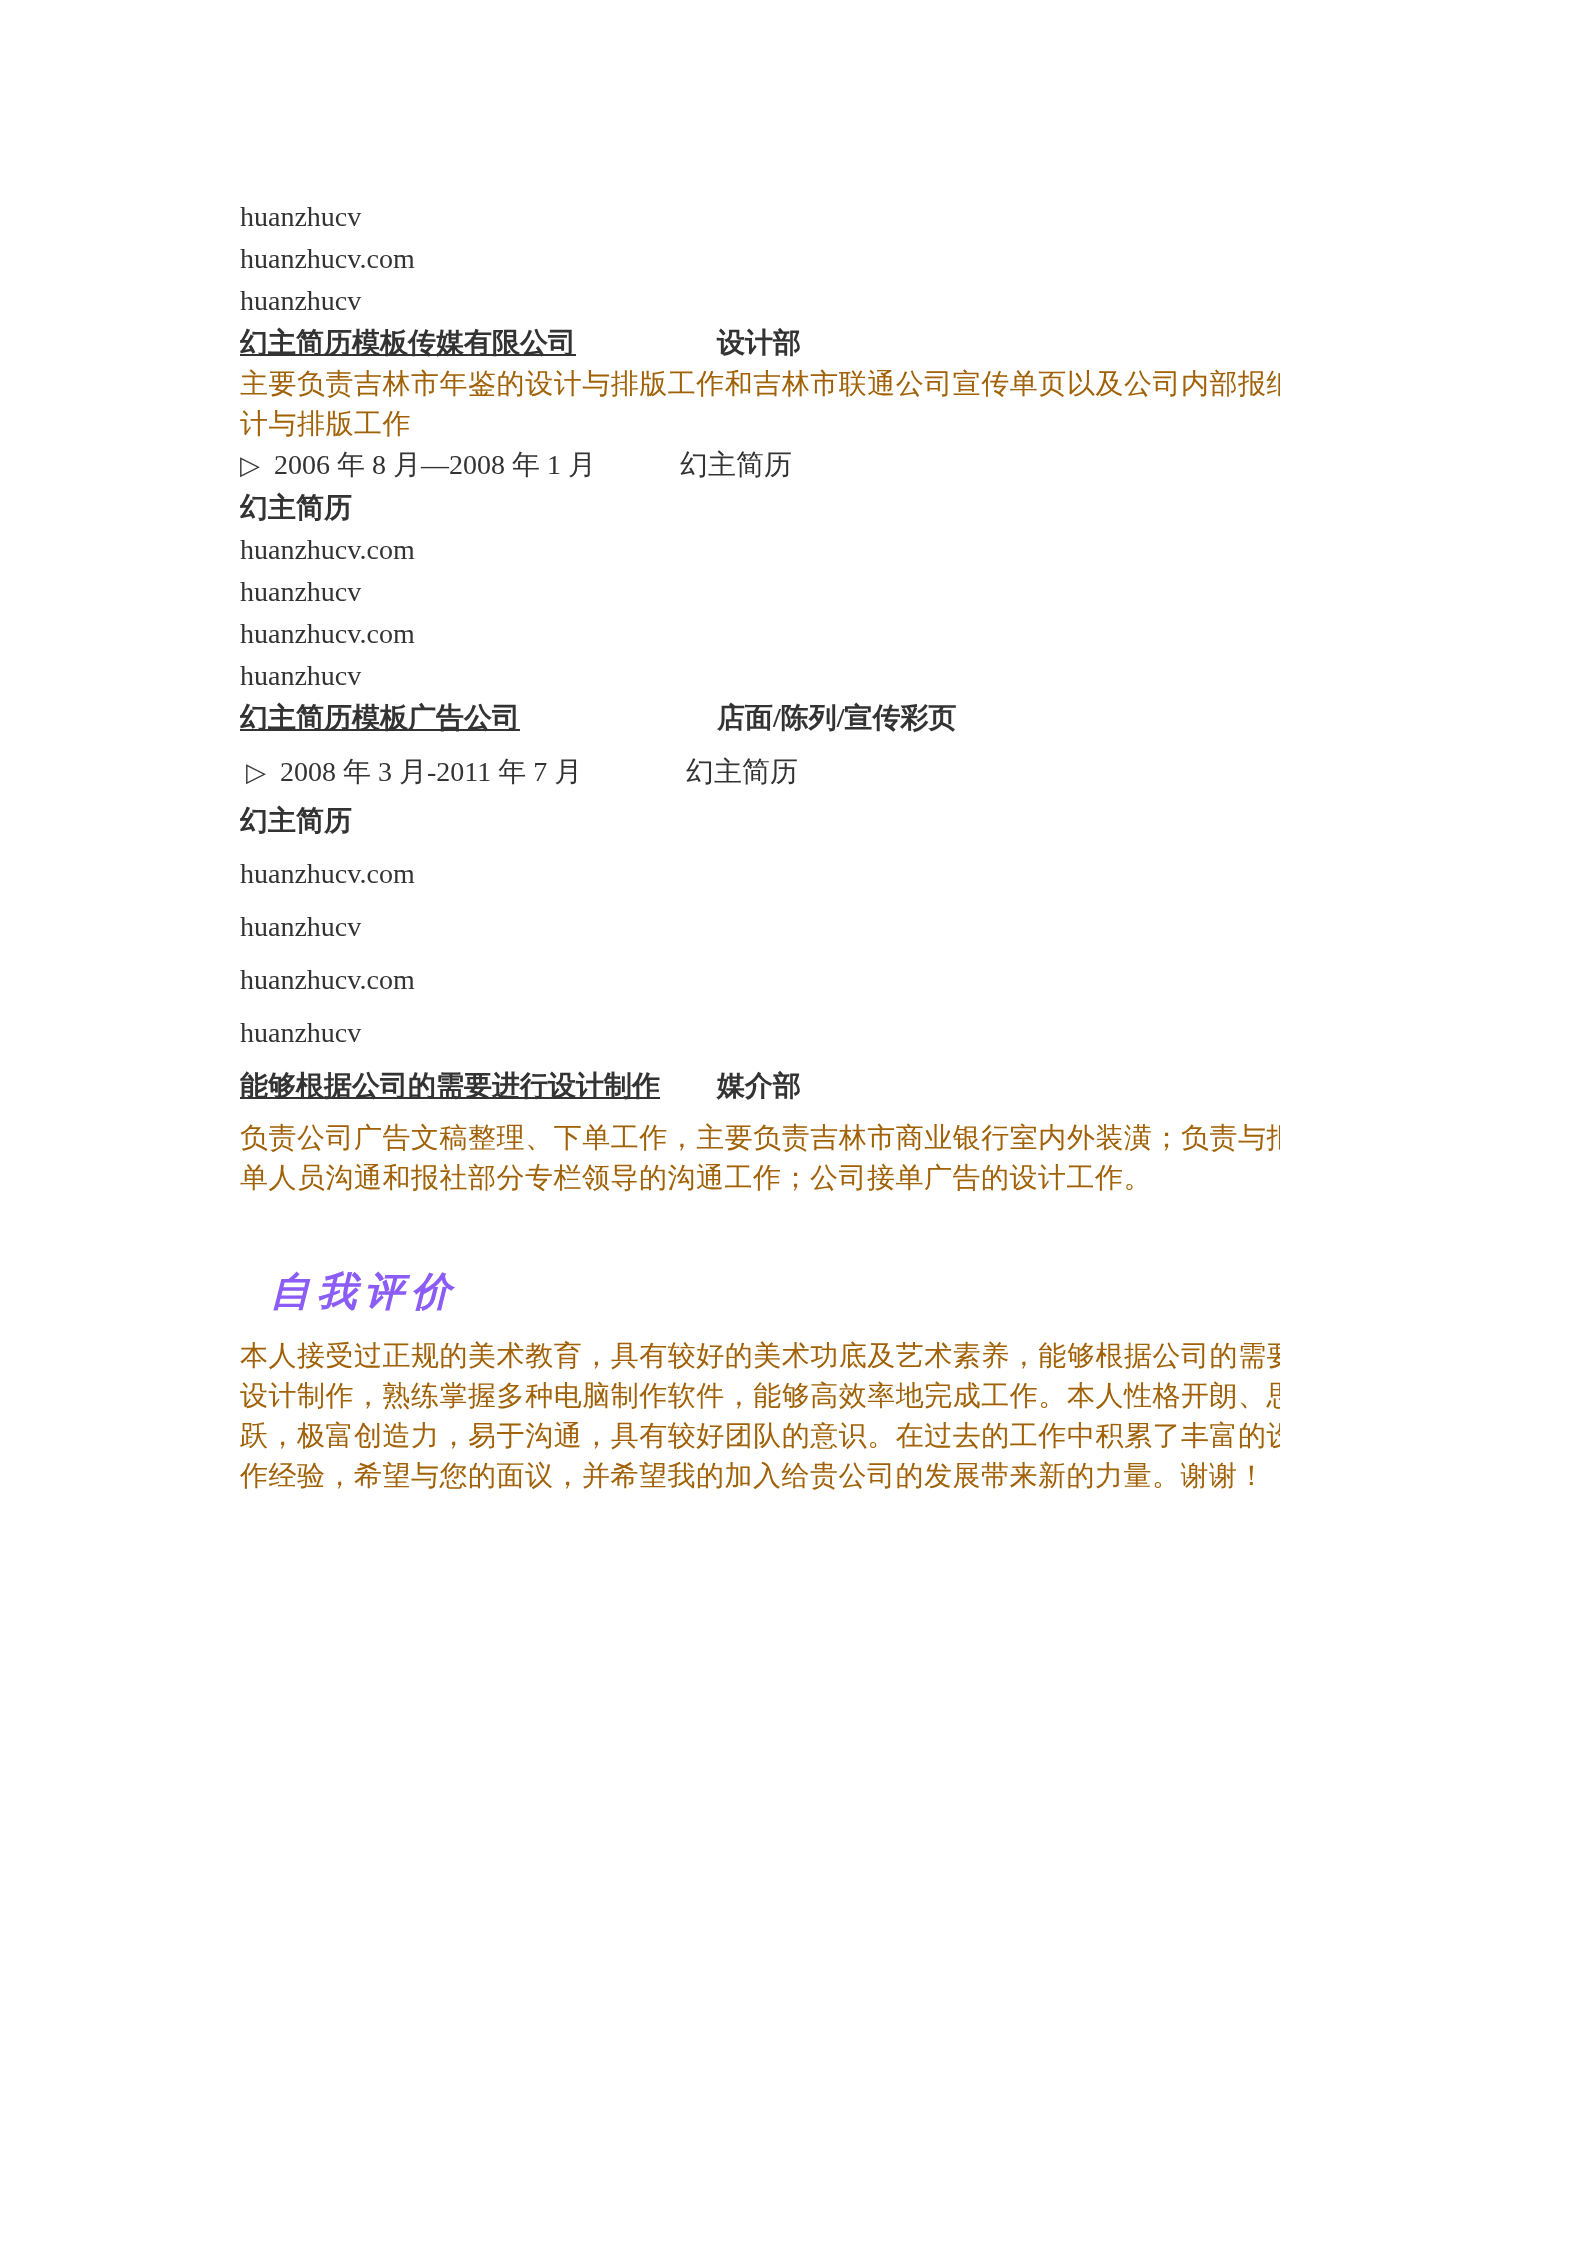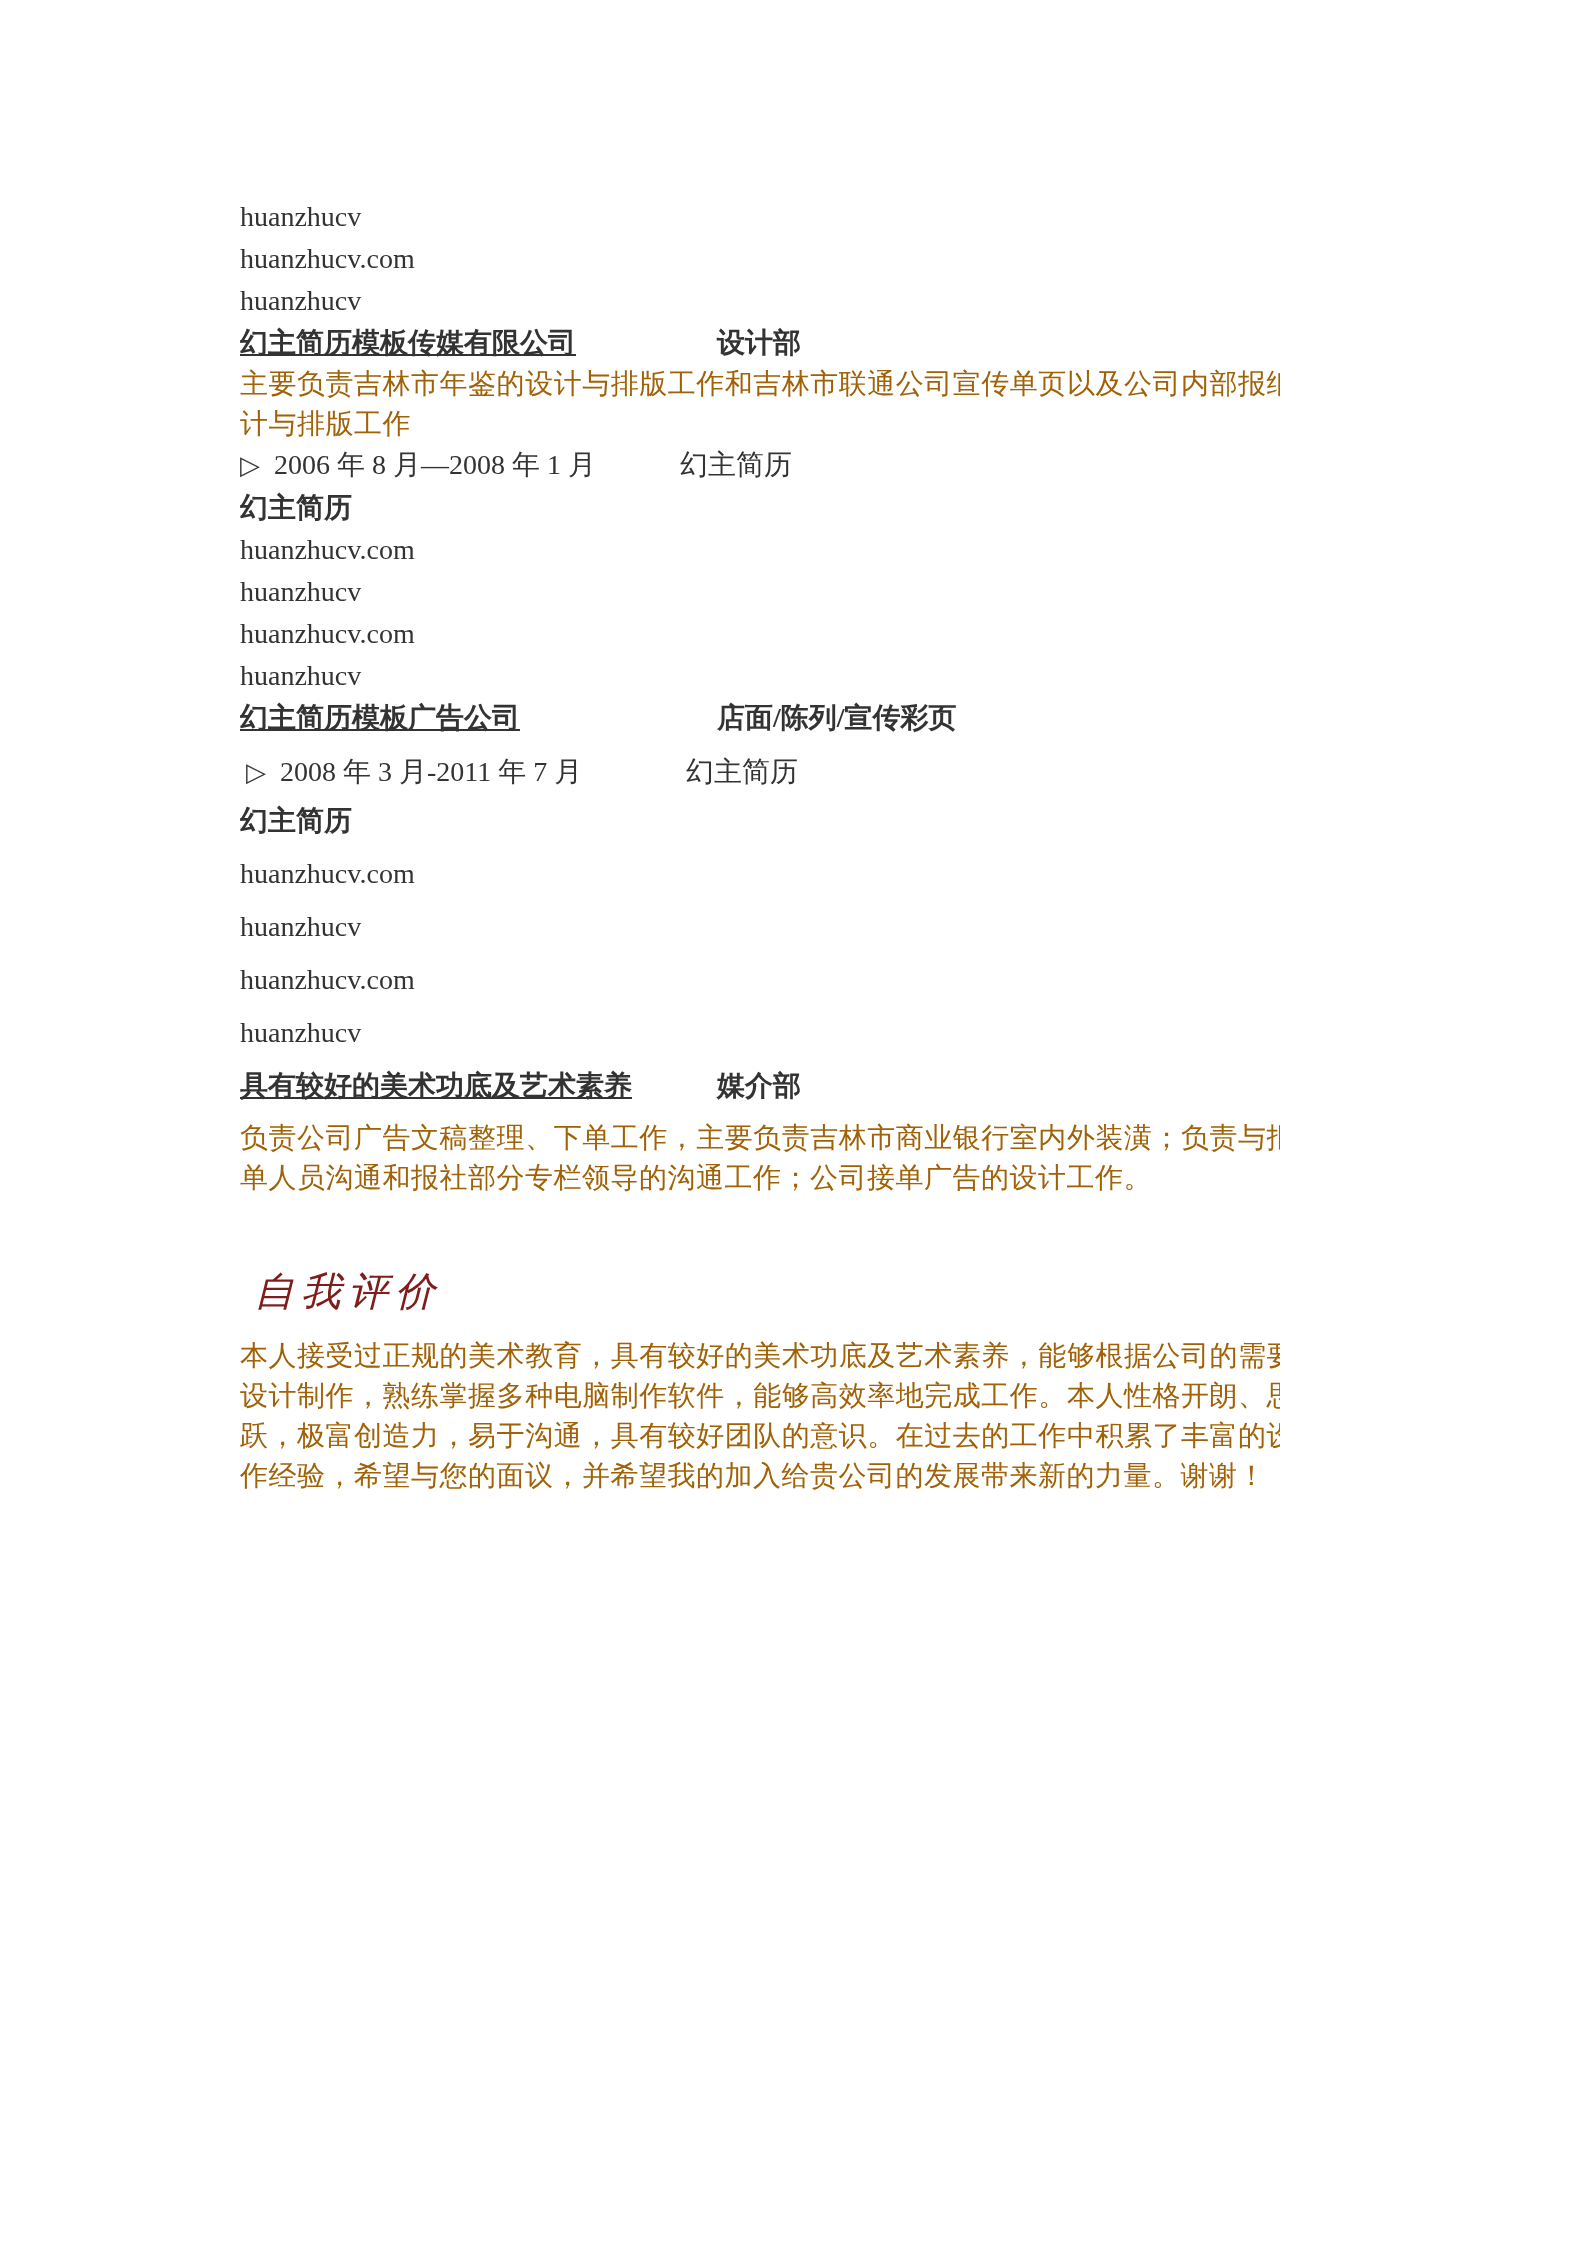--- a/index.html
+++ b/index.html
@@ -52,27 +52,27 @@
     display: inline-block;
     margin-right: 14px;
     font-size: 26px;
     color: #3a3a3a;
   }
   .date-row.second { margin-top: 12px; padding-left: 6px; }
   .loose .line { line-height: 53px; }
   .entry3-desc { margin-top: 6px; }
   .section-heading {
     margin-top: 66px;
-    margin-left: 14px;
+    margin-left: 30px;
     font-size: 40px;
     line-height: 56px;
-    font-weight: normal;
+    font-weight: bold;
     font-style: italic;
     letter-spacing: 7px;
-    color: #7f1d1d;
+    color: #8b5cf6;
   }
   .eval-body { margin-top: 16px; }
 </style>
 </head>
 <body>
 
 <div class="page">
   <div class="content">
 
     <div>
@@ -111,21 +111,21 @@
     </div>
 
     <div class="loose">
       <div class="line bold">幻主简历</div>
       <div class="line">huanzhucv.com</div>
       <div class="line">huanzhucv</div>
       <div class="line">huanzhucv.com</div>
       <div class="line">huanzhucv</div>
 
       <div class="line company-row">
-        <span class="company">具有较好的美术功底及艺术素养</span>
+        <span class="company">能够根据公司的需要进行设计制作</span>
         <span class="dept">媒介部</span>
       </div>
 
       <p class="desc entry3-desc">负责公司广告文稿整理、下单工作，主要负责吉林市商业银行室内外装潢；负责与报社接单人员沟通和报社部分专栏领导的沟通工作；公司接单广告的设计工作。</p>
     </div>
 
     <div>
       <div class="section-heading">自我评价</div>
       <p class="desc eval-body">本人接受过正规的美术教育，具有较好的美术功底及艺术素养，能够根据公司的需要进行设计制作，熟练掌握多种电脑制作软件，能够高效率地完成工作。本人性格开朗、思维活跃，极富创造力，易于沟通，具有较好团队的意识。在过去的工作中积累了丰富的设计工作经验，希望与您的面议，并希望我的加入给贵公司的发展带来新的力量。谢谢！</p>
     </div>

